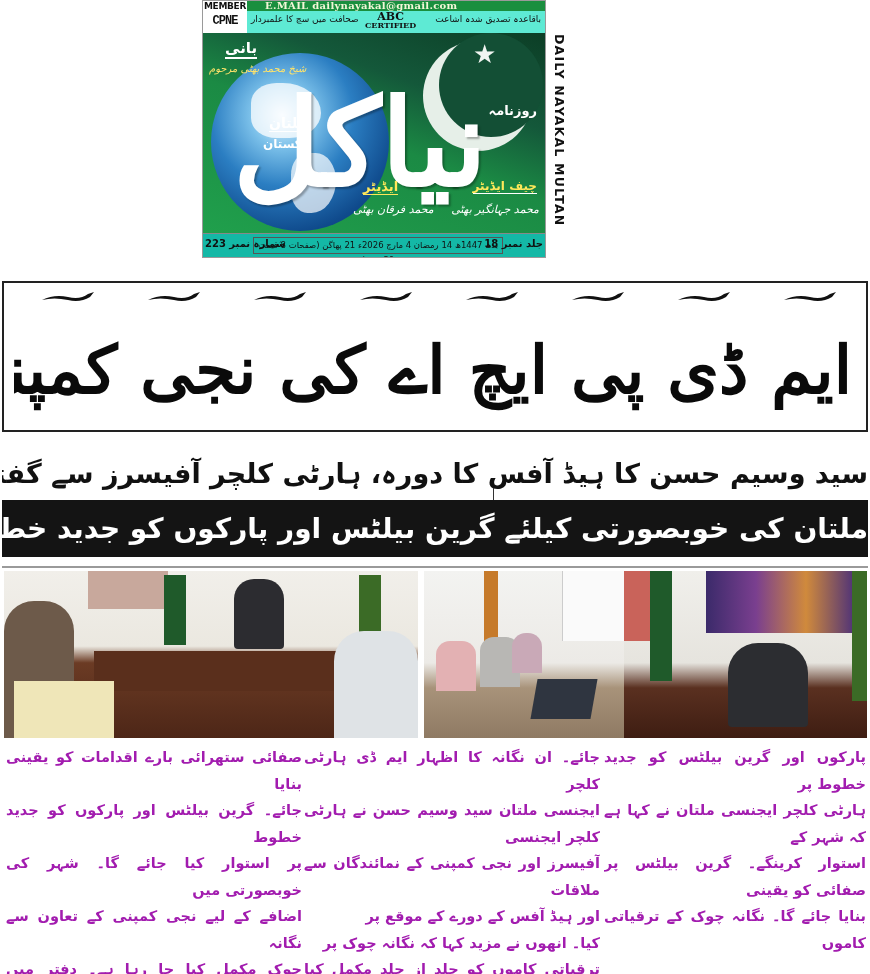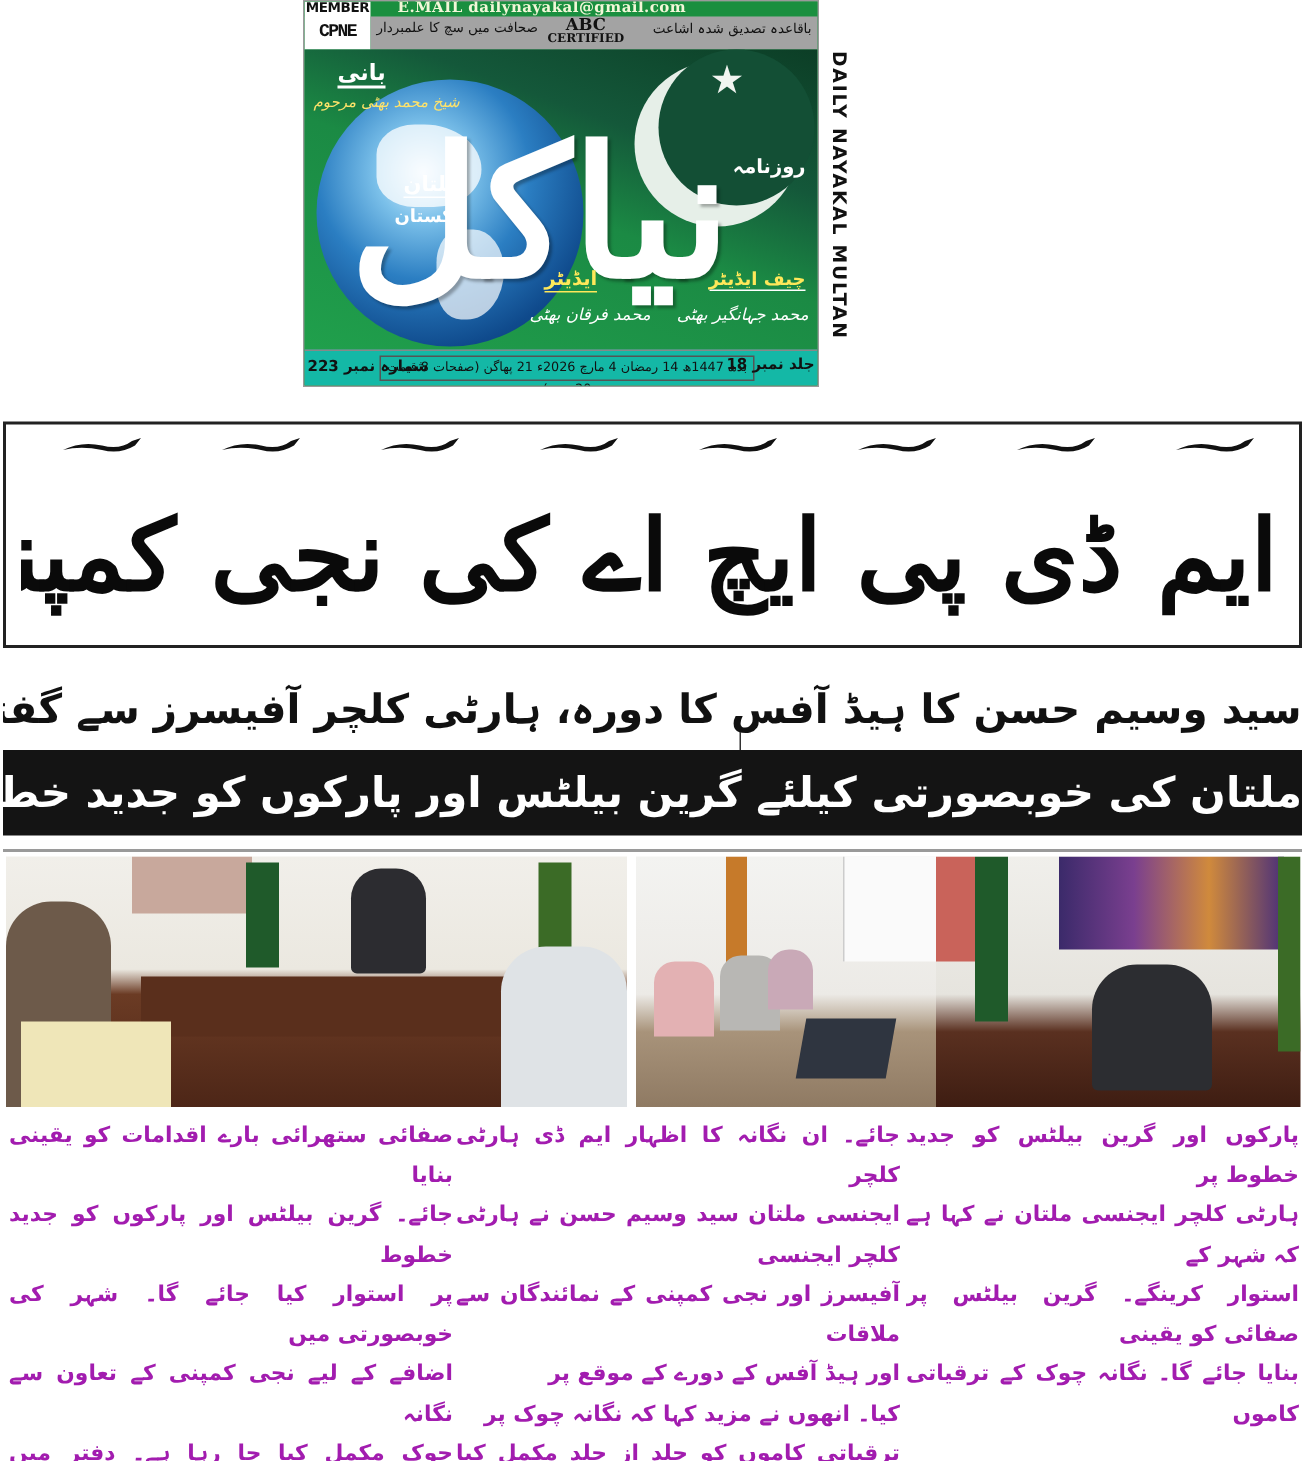--- a/index.html
+++ b/index.html
@@ -6,21 +6,21 @@
   html, body { width: 870px; height: 974px; background: #ffffff; overflow: hidden; }
   body { position: relative; font-family: "DejaVu Sans", sans-serif; color: #111; }
 
   
   .masthead { position: absolute; left: 202px; top: 0; width: 344px; height: 258px; border: 1px solid #9a9a9a; background: #1e9a48; overflow: hidden; }
   .mh-topbar { position: absolute; left: 0; top: 0; width: 100%; height: 10px; background: #1a8f3f; }
   .mh-email { position: absolute; left: 62px; top: -1px; font-family: "DejaVu Serif", serif; font-weight: bold; font-size: 10px; color: #f2f7d8; letter-spacing: 0.3px; }
   .mh-cpne { position: absolute; left: 0; top: 0; width: 44px; height: 32px; background: #fff; text-align: center; }
   .mh-cpne .m1 { font-family: "DejaVu Sans", sans-serif; font-weight: bold; font-size: 9px; letter-spacing: -0.3px; line-height: 11px; display: block; }
   .mh-cpne .m2 { font-family: Liberation Mono, monospace; font-weight: bold; font-size: 12px; letter-spacing: -1px; line-height: 18px; display: block; }
-  .mh-whitebar { position: absolute; left: 44px; top: 10px; right: 0; height: 22px; background: #a3a3a3; }
+  .mh-whitebar { position: absolute; left: 44px; top: 10px; right: 0; height: 22px; background: #5eead4; }
   .mh-tag1 { position: absolute; left: 4px; top: 3px; font-size: 9px; direction: rtl; font-family: "DejaVu Sans", sans-serif; }
   .mh-abc { position: absolute; left: 118px; top: 1px; text-align: center; font-family: "DejaVu Serif", serif; font-weight: bold; line-height: 9px; }
   .mh-abc .a1 { font-size: 11px; display: block; }
   .mh-abc .a2 { font-size: 8px; display: block; }
   .mh-tag2 { position: absolute; right: 4px; top: 3px; font-size: 9px; direction: rtl; font-family: "DejaVu Sans", sans-serif; }
   .mh-art { position: absolute; left: 0; top: 32px; width: 100%; height: 202px; background: linear-gradient(200deg, #0c3e26 0%, #14583a 30%, #1b8a44 52%, #20a04c 100%); }
   .globe { position: absolute; left: 8px; top: 20px; width: 178px; height: 178px; border-radius: 50%;
            background: radial-gradient(circle at 40% 35%, #e8f4ff 0%, #7cc1ea 20%, #2b7ec2 45%, #0f4a8c 75%, #08306a 100%); }
   .globe-land1 { position: absolute; left: 40px; top: 30px; width: 70px; height: 55px; background: rgba(255,255,255,0.75); border-radius: 40% 60% 50% 40%; }
   .globe-land2 { position: absolute; left: 80px; top: 100px; width: 45px; height: 60px; background: rgba(255,255,255,0.7); border-radius: 40% 50% 60% 40%; }

